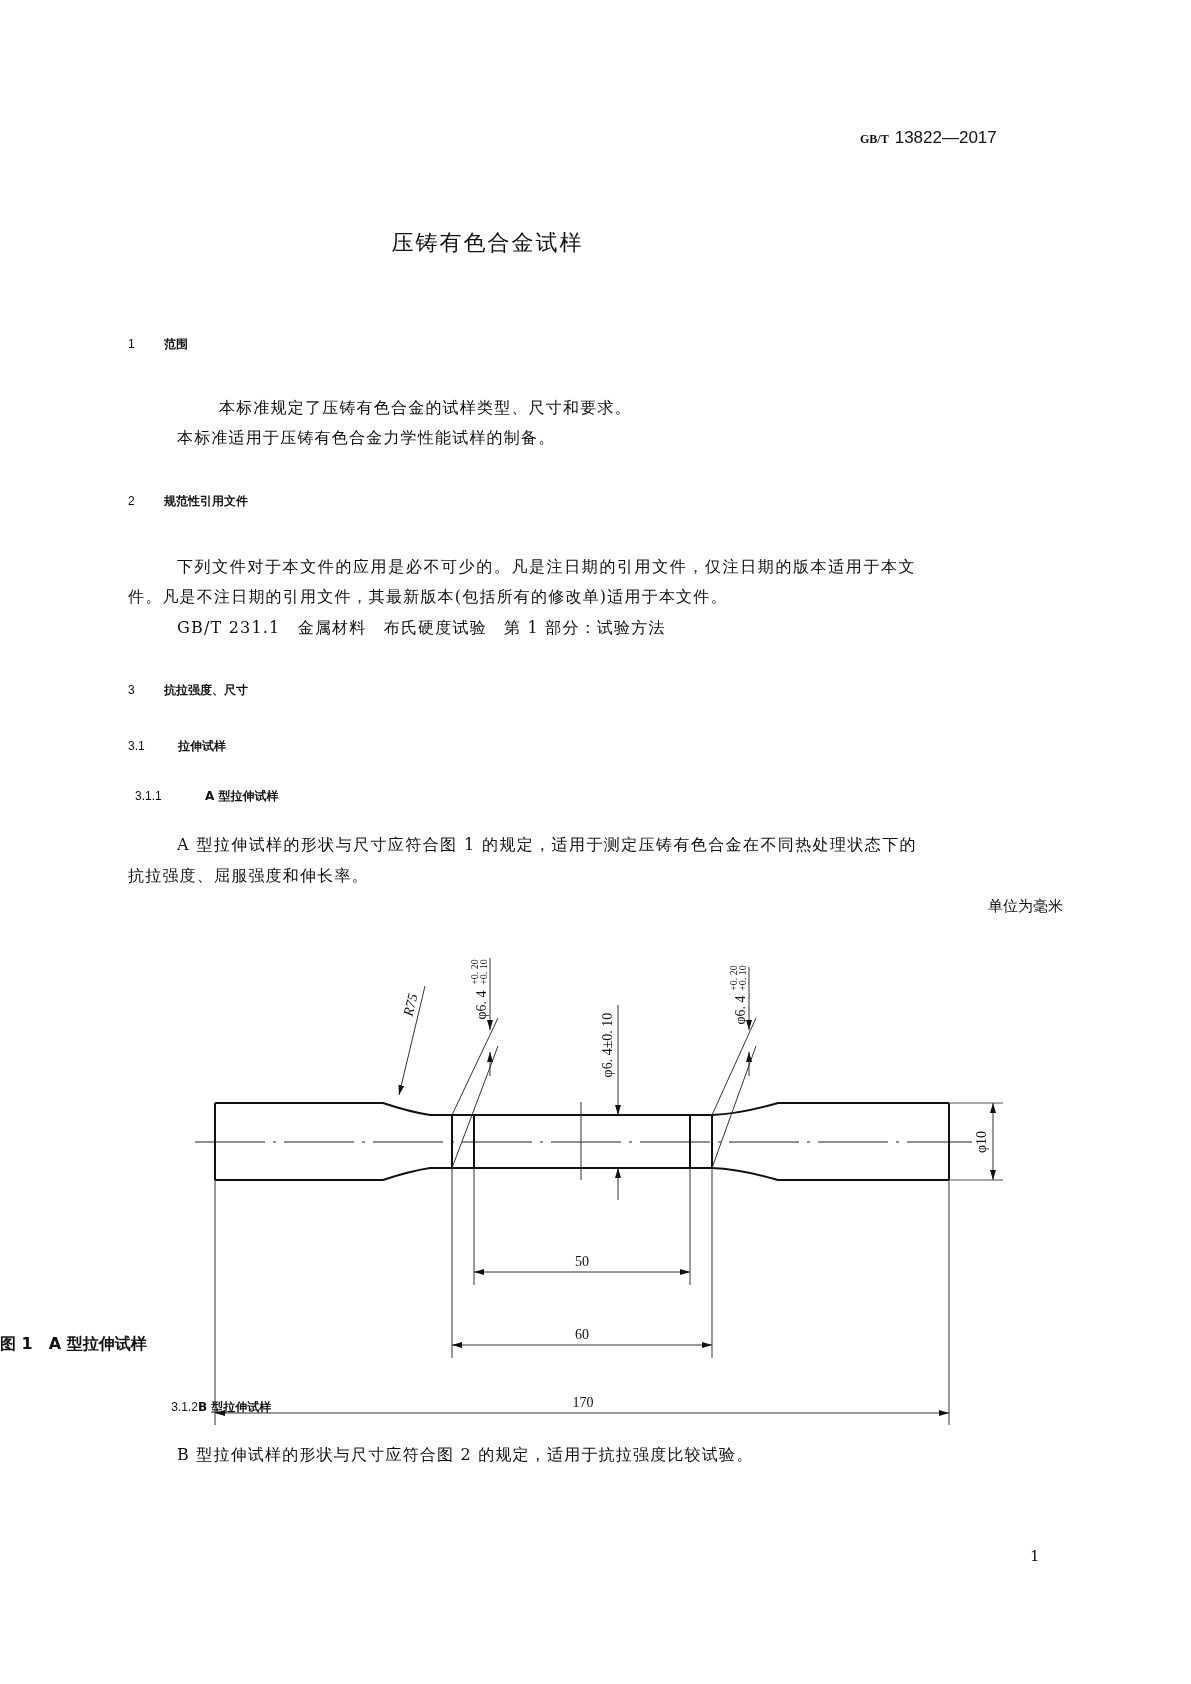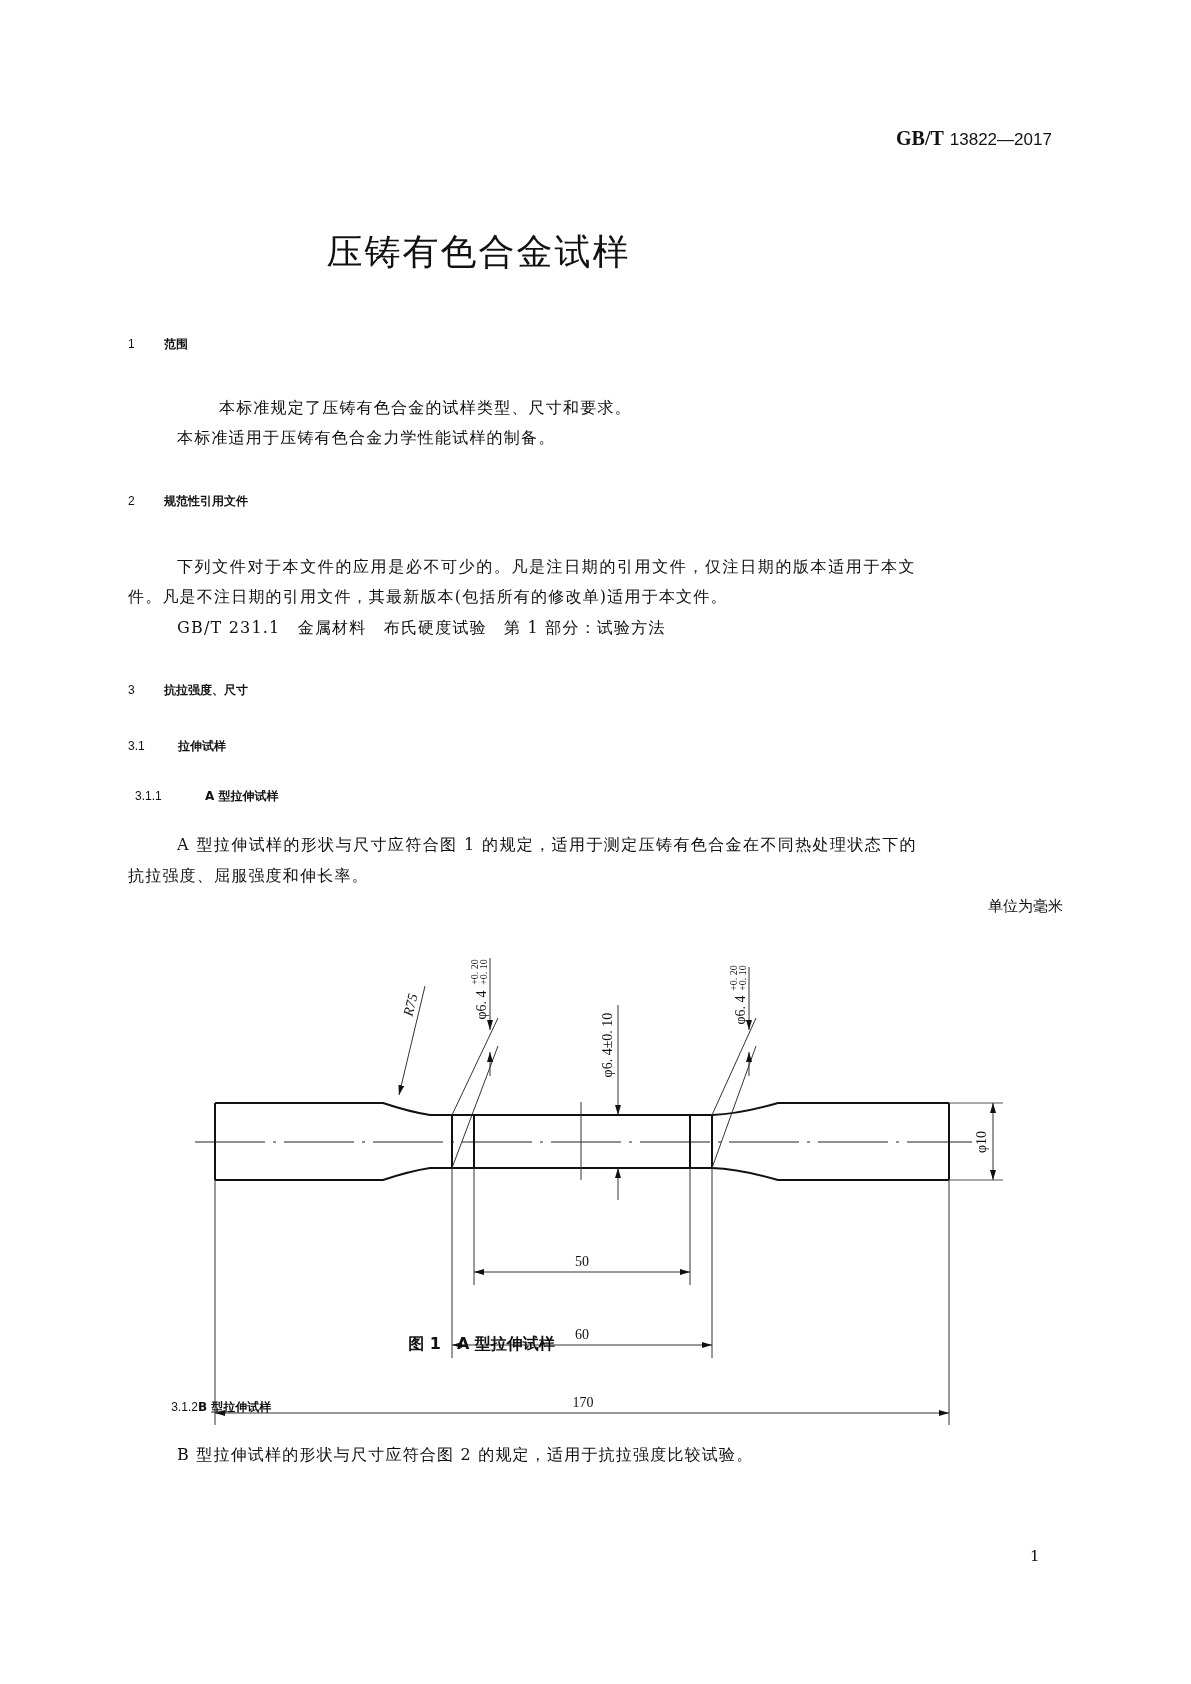--- a/index.html
+++ b/index.html
@@ -3,28 +3,28 @@
 <meta charset="utf-8">
 <style>
   html, body { margin: 0; padding: 0; background: #ffffff; }
   body {
     width: 1191px; height: 1684px; position: relative; overflow: hidden;
     font-family: "DejaVu Serif", "Liberation Serif", serif;
     color: #111111;
   }
   .abs { position: absolute; white-space: nowrap; }
   .std-code { left: 860px; top: 127px; font-size: 17px; }
-  .std-code .gb { font-family: "Liberation Serif", serif; font-weight: bold; font-size: 20px; margin-left: 36px; }
+  .std-code .gb { font-family: "Liberation Serif", serif; font-weight: bold; font-size: 12px; }
   .std-code .num { font-family: "Liberation Sans", sans-serif; font-size: 17px; margin-left: 6px; }
-  .doc-title { left: 0; width: 957px; top: 228px; text-align: center; font-family: "DejaVu Sans", sans-serif; font-size: 36px; letter-spacing: 2px; }
+  .doc-title { left: 0; width: 957px; top: 228px; text-align: center; font-family: "DejaVu Sans", sans-serif; font-size: 22px; letter-spacing: 2px; padding-left: 9px; }
   .h { font-family: "DejaVu Sans", sans-serif; font-weight: bold; font-size: 12px; }
   .h .no { display: inline-block; font-weight: normal; font-family: "Liberation Sans", sans-serif; }
   .p { font-size: 16px; letter-spacing: 1.2px; }
   .unit { right: 128px; top: 897px; font-size: 15px; }
-  .fig-caption { left: 0; width: 963px; text-align: center; top: 1334px; font-family: "DejaVu Sans", sans-serif; font-weight: bold; font-size: 16px; }
+  .fig-caption { left: 0; width: 963px; text-align: left; top: 1334px; font-family: "DejaVu Sans", sans-serif; font-weight: bold; font-size: 16px; }
   .page-num { left: 1030px; top: 1547px; font-size: 15px; }
   svg.drawing { position: absolute; left: 0; top: 0; }
   .dim-text { font-family: "Liberation Serif", serif; font-size: 14px; fill: #111; }
 </style>
 </head>
 <body>
 
 <div class="abs std-code">
   <span class="gb">GB/T</span><span class="num">13822—2017</span>
 </div>

